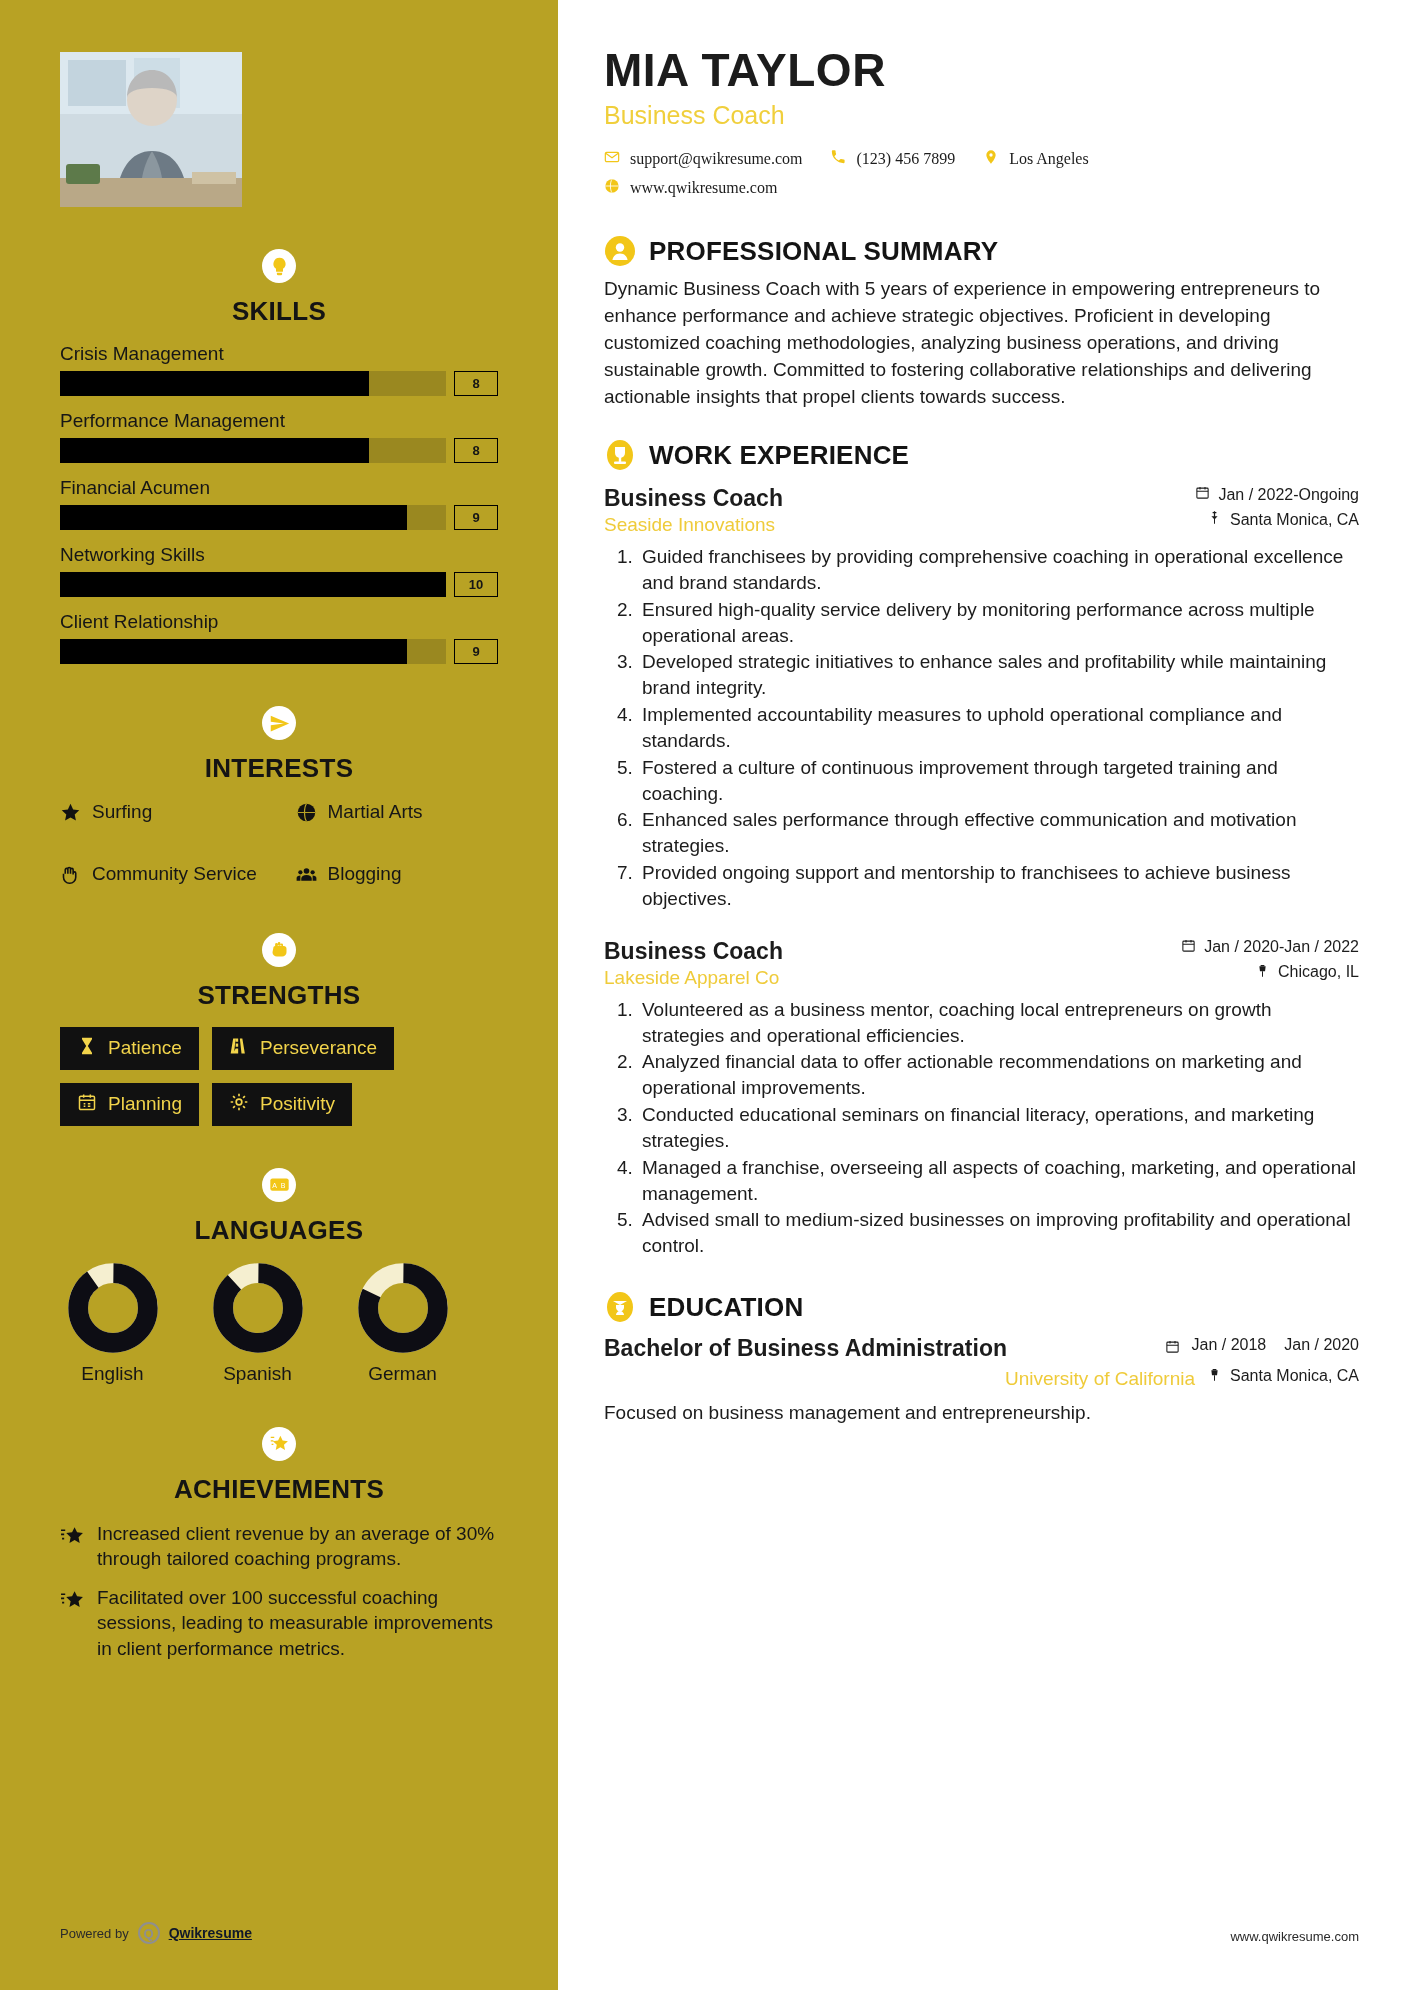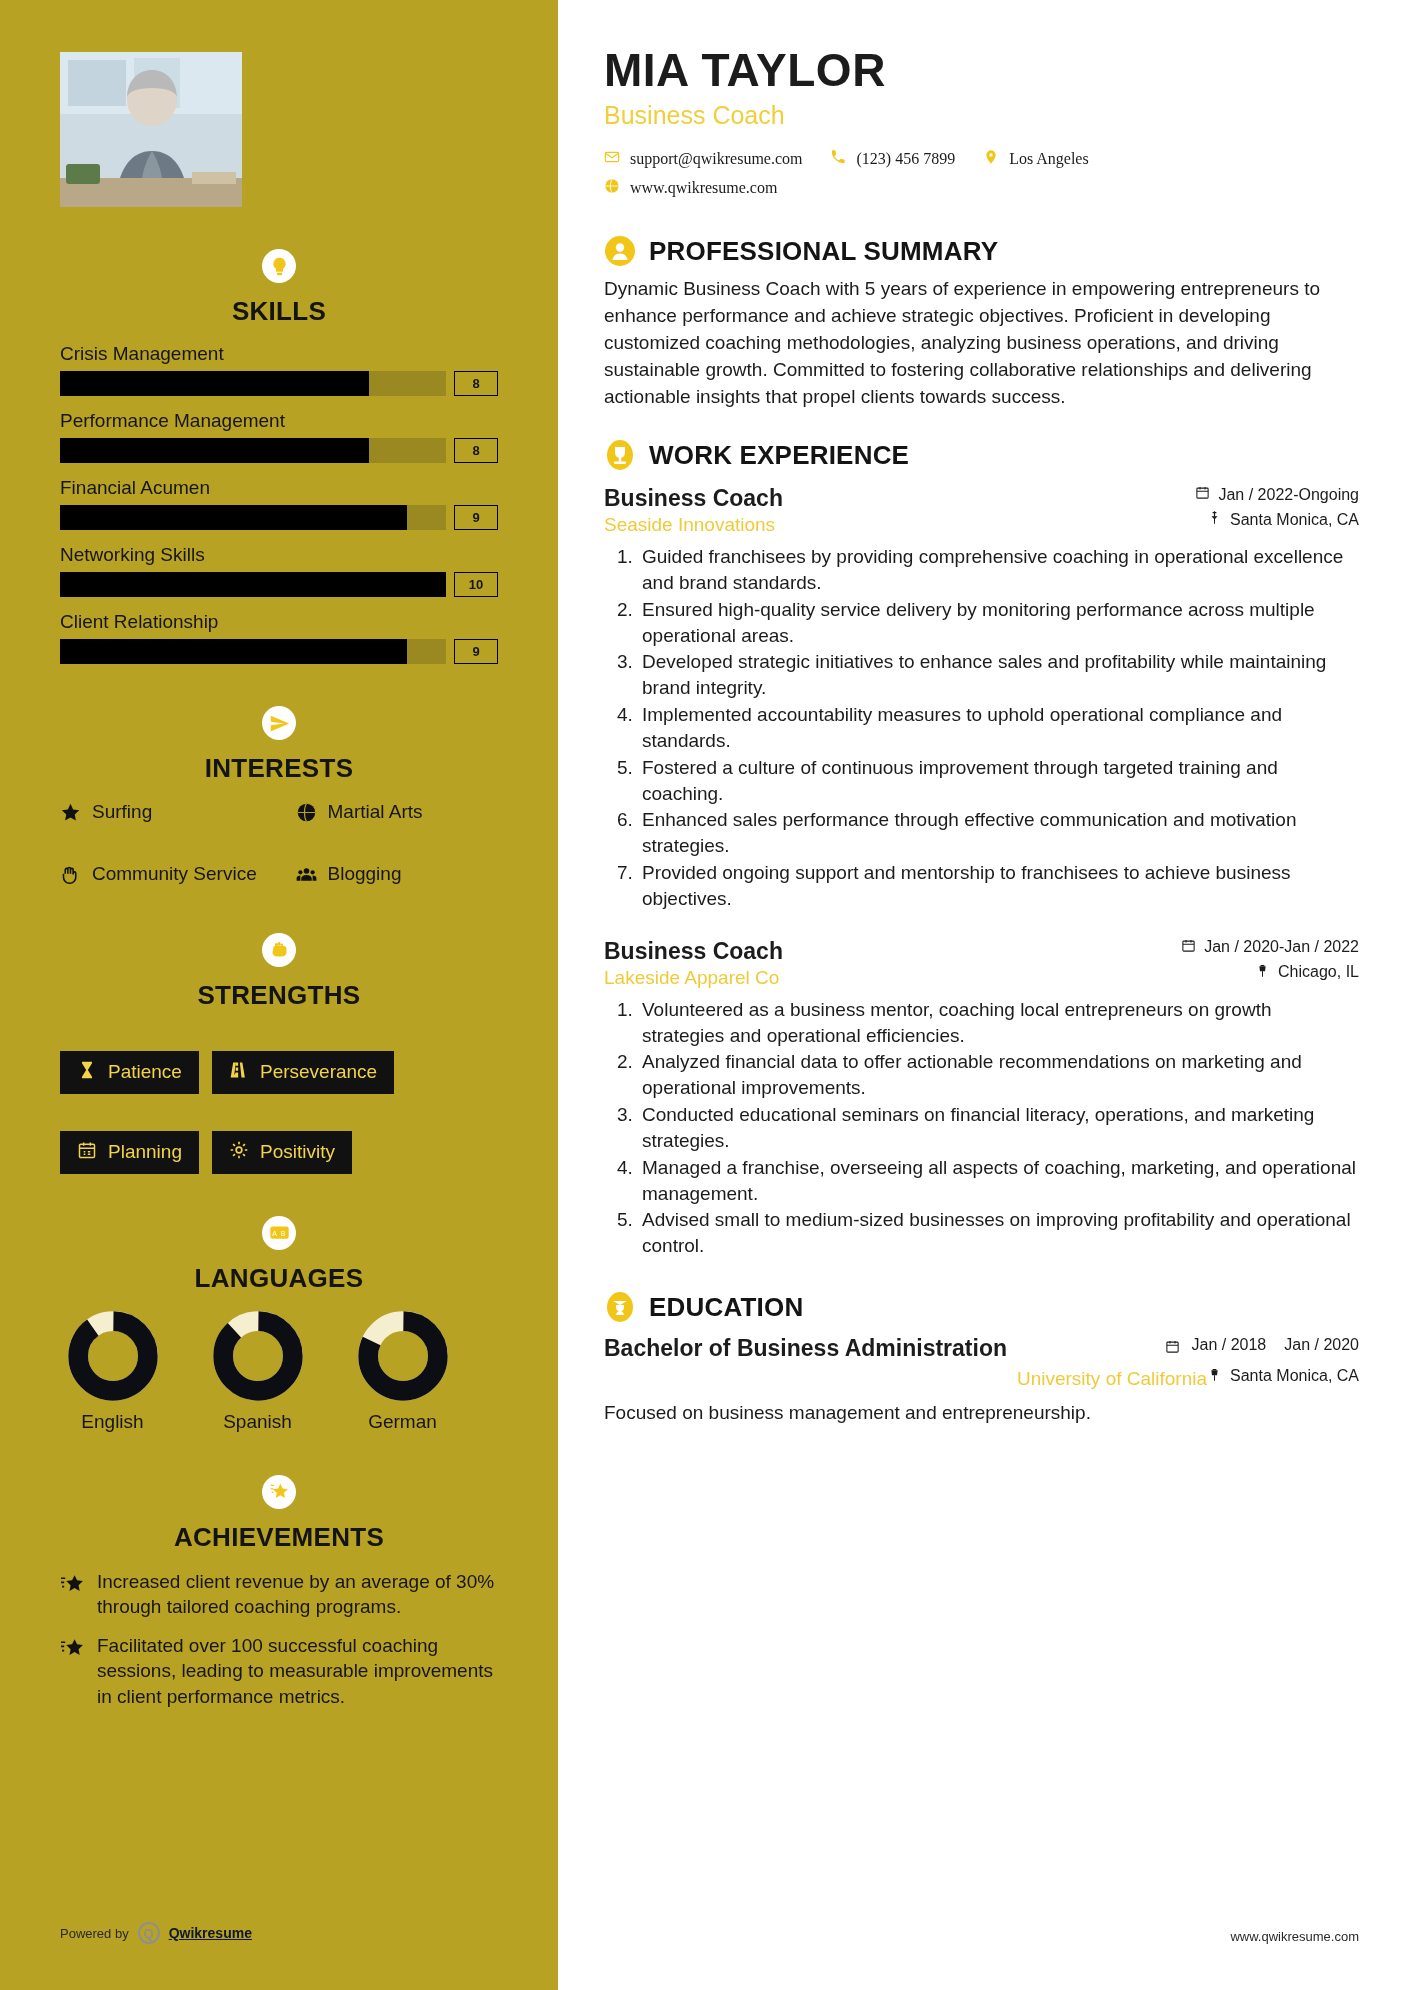--- a/index.html
+++ b/index.html
@@ -68,21 +68,21 @@
     row-gap:16px; column-gap:10px; margin-top:6px;gap:33px;
   }
   .interest-item { display:flex; gap:11px; font-size:19px; color:#161616; line-height:1.25; }
   .interest-item svg { width:21px; height:21px; flex:0 0 21px; margin-top:2px; }
 
   
   .strength-grid { display:flex; flex-wrap:wrap; gap:13px; margin-top:6px; }
   .strength-chip {
     background:#111111; color:#f2d44b;
     display:flex; align-items:center; gap:11px;
-    padding:9px 17px; font-size:19px;margin-top:24px;
+    padding:9px 17px; font-size:19px;
   }
   .strength-chip svg { width:20px; height:20px; flex:0 0 20px; }
 
   
   .lang-row { display:flex; gap:40px; margin-top:14px; }
   .lang-item { text-align:center; width:105px; }
   .lang-item svg { width:92px; height:92px; display:block; margin:0 auto; }
   .lang-label { font-size:19px; color:#161616; margin-top:9px; }
 
   
@@ -120,21 +120,21 @@
   .m-badge { width:32px; height:32px; flex:0 0 32px; }
   .m-badge svg { width:32px; height:32px; display:block; }
   .m-title { font-size:26px; font-weight:bold; color:#141414; letter-spacing:.2px; }
 
   .summary { font-size:19px; line-height:1.42; color:#1c1c1c; }
 
   .job { margin-top:14px; }
   .job-top { display:flex; justify-content:space-between; align-items:flex-start; }
   .job-title { font-size:23px; font-weight:bold; color:#1c1c1c; }
   .job-meta { text-align:right; }
-  .meta-line { display:flex; align-items:center; justify-content:flex-end; gap:8px; margin-bottom:6px; }
+  .meta-line { display:flex; align-items:center; justify-content:flex-end; gap:8px; margin-bottom:6px;margin-left:12px; }
   .meta-line svg { width:15px; height:15px; flex:0 0 15px; }
   .meta-line span { font-size:16px; color:#1c1c1c; }
   .job-company { font-size:19px; color:#efcb3a; margin-top:2px; }
 
   ol.bullets { margin:8px 0 0 34px; }
   ol.bullets li { font-size:19px; line-height:1.36; color:#1c1c1c; margin-bottom:1px; padding-left:4px; }
 
   .edu-top { display:flex; justify-content:space-between; align-items:flex-start; margin-top:12px; }
   .edu-deg { font-size:23px; font-weight:bold; color:#1c1c1c; line-height:1.2; max-width:430px; }
   .edu-dates { display:flex; align-items:flex-start; gap:12px; }

